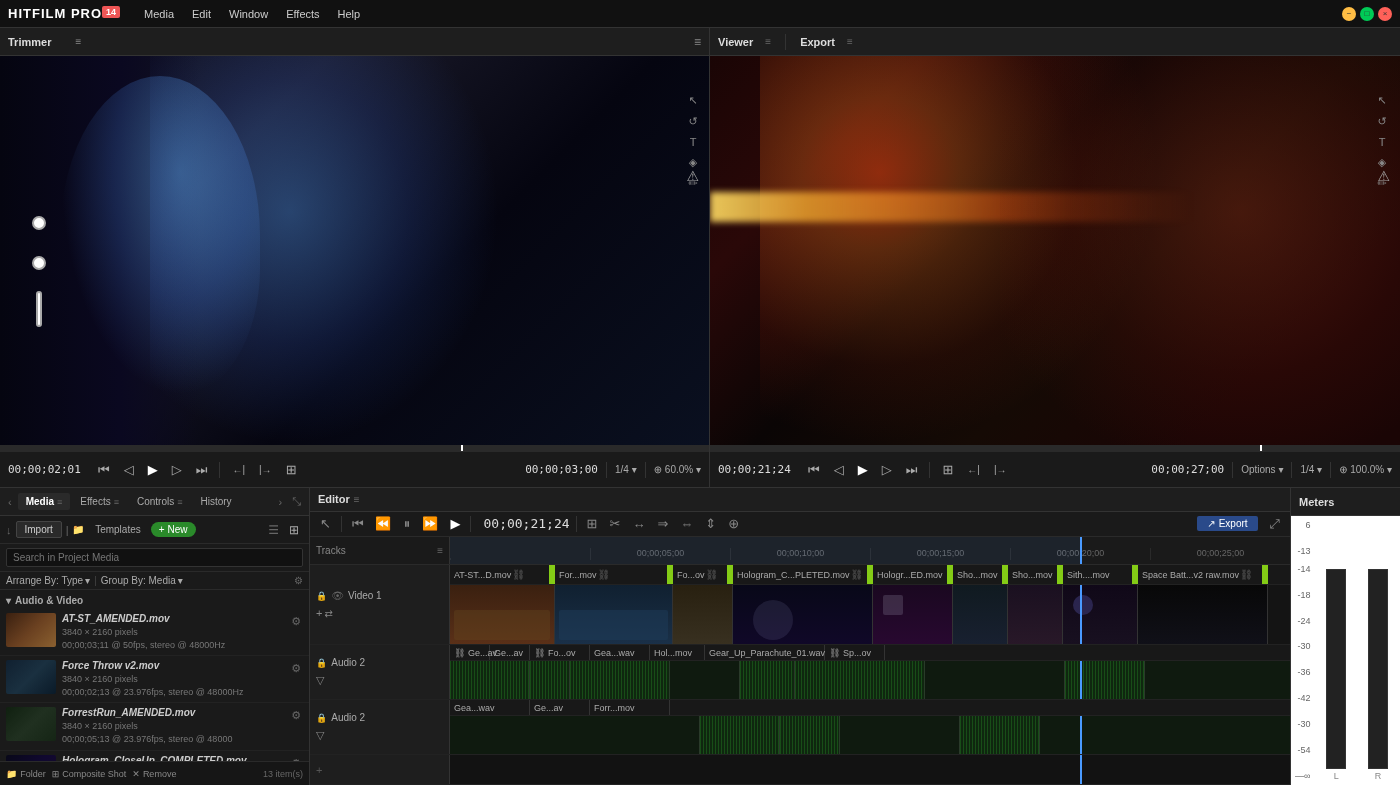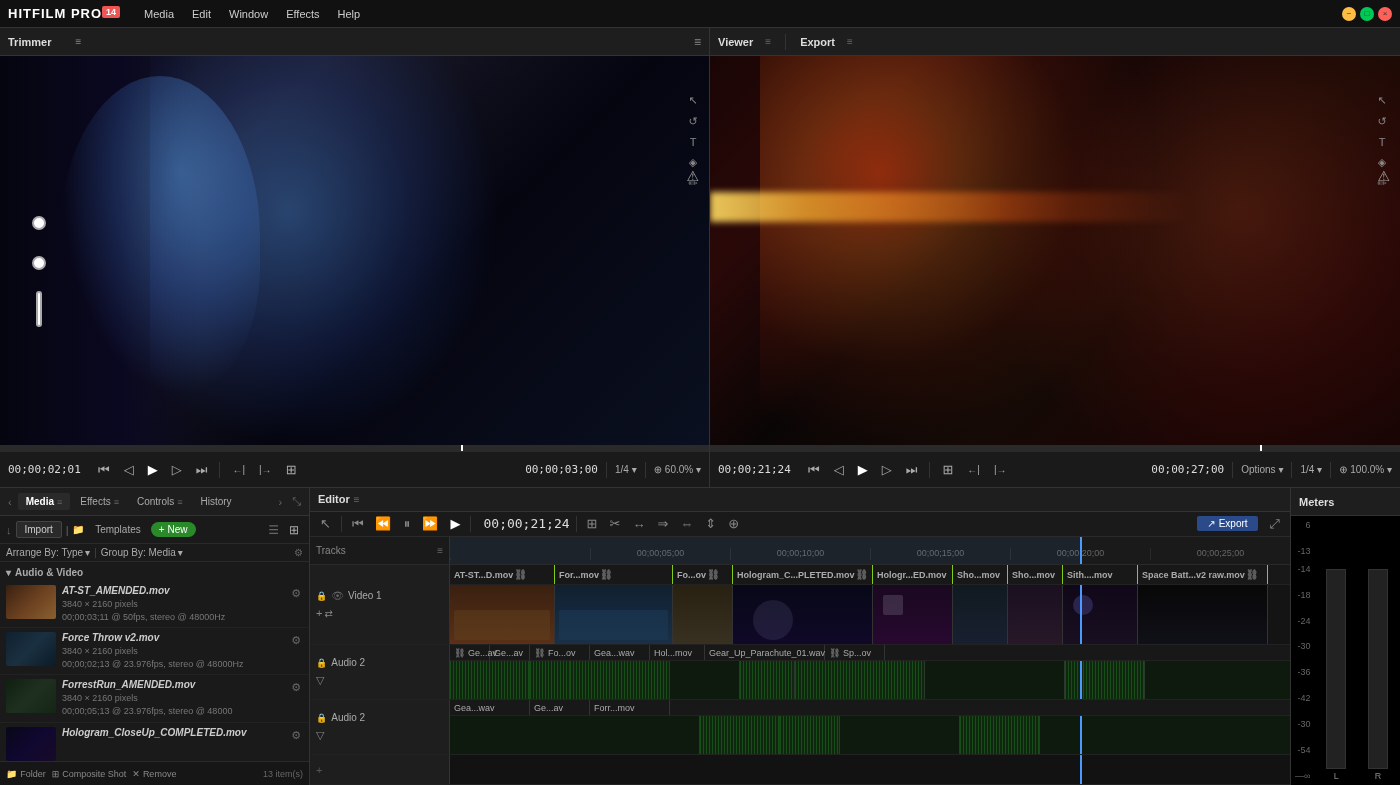--- a/index.html
+++ b/index.html
@@ -624,29 +624,28 @@
       height: 20px;
       background: #181818;
       display: flex;
       align-items: center;
       border-bottom: 1px solid #222;
       overflow: hidden;
     }
     .clip-name-label {
       font-size: 9px;
       color: #aaa;
-      border-right: 1px solid #84cc16;
+      border-right: 6px solid #84cc16;
       padding: 16px 4px;
       white-space: nowrap;
       overflow: hidden;
       height: 100%;
       display: flex;
       align-items: center;
       min-width: 0;
-      font-weight: bold;
     }
     .clips-row {
       flex: 1;
       display: flex;
       position: relative;
       background: #141414;
     }
     .video-clip {
       height: 100%;
       border-right: 1px solid #333;
@@ -721,21 +720,21 @@
     }
     .ac-1 { width: 120px; }
     .ac-2 { width: 60px; }
     .ac-3 { width: 100px; }
     .ac-4 { width: 80px; background: #0f1a0f; }
     .ac-5 { width: 100px; }
 
     
     #meters-panel {
       width: 110px;
-      background: #000000;
+      background: #ffffff;
       display: flex;
       flex-direction: column;
       border-left: 1px solid #333;
     }
     .meters-header {
       height: 28px;
       background: #1e1e1e;
       display: flex;
       align-items: center;
       padding: 0 8px;
@@ -971,20 +970,23 @@
         <button class="new-btn">
           <span>+</span>
           <span>New</span>
         </button>
         <div class="view-btns">
           <span class="view-btn">☰</span>
           <span class="view-btn active">⊞</span>
         </div>
       </div>
 
+      <div class="search-bar">
+        <input class="search-input" type="text" placeholder="Search in Project Media" style="">
+      </div>
 
       <div class="sort-bar">
         <div class="sort-dropdown">
           <span>Arrange By: Type</span>
           <span>▾</span>
         </div>
         <span style="color:#444;">|</span>
         <div class="sort-dropdown">
           <span>Group By: Media</span>
           <span>▾</span>

